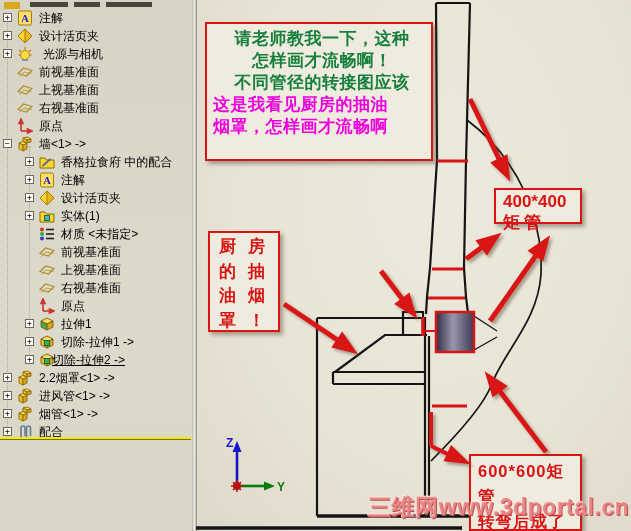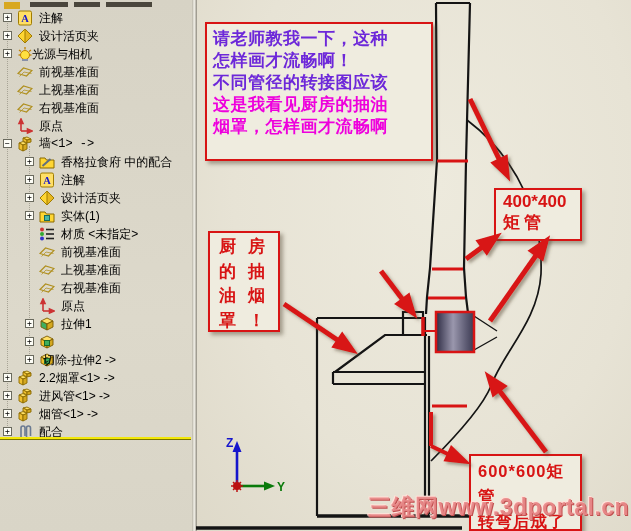--- a/index.html
+++ b/index.html
@@ -24,27 +24,27 @@
   #yellow-line{position:absolute;left:0;top:437px;width:191px;height:2px;background:#f2e70a;
                border-bottom:1px solid #7a7400;}
   #partial-row{position:absolute;left:0;top:-10px;}
   .smudge{position:absolute;top:12px;height:5px;background:#4a463c;}
   
   .rbox{position:absolute;border:2px solid #d81414;background:#efecdf;
         box-shadow:3px 3px 4px rgba(80,68,48,.45);box-sizing:border-box;
         color:#d81414;font-weight:bold;}
   #qbox{left:205px;top:22px;width:228px;height:139px;padding:4px 0 0 6px;
         font-size:17px;line-height:22px;letter-spacing:.5px;}
-  #qbox .bl{color:#6d28d9;}
+  #qbox .bl{color:#15803d;text-align:center;}
   #qbox .ml{color:#ee00dd;}
   #hoodbox{left:208px;top:231px;width:72px;height:101px;padding:2px 0 0 9px;
            font-size:17px;line-height:24.5px;letter-spacing:12px;}
   #box200{left:289px;top:239px;width:124px;height:32px;font-size:17px;
           line-height:27px;text-align:center;letter-spacing:1px;}
-  #box400{left:494px;top:188px;width:88px;height:53px;padding:1px 0 0 7px;
+  #box400{left:494px;top:188px;width:88px;height:36px;padding:1px 0 0 7px;
           font-size:17px;line-height:21px;}
   #box400 .cn{letter-spacing:4px;}
   #box600{left:469px;top:454px;width:113px;height:77px;padding:3px 0 0 7px;
           font-size:16.5px;line-height:25px;letter-spacing:1px;}
   
   svg.layer{position:absolute;left:0;top:0;pointer-events:none;}
   #model{z-index:1;} #arrows{z-index:3;} #watermark{z-index:4;}
   .rbox{z-index:2;}
   #watermark{position:absolute;left:368px;top:492px;font-size:23px;font-weight:bold;
              letter-spacing:.5px;color:rgba(232,138,138,.92);white-space:nowrap;
@@ -215,21 +215,21 @@
               <g stroke="#c08000" stroke-width="1.3">
                 <line x1="8" y1="1" x2="8" y2="3.5"></line>
                 <line x1="2" y1="4" x2="4" y2="5.6"></line>
                 <line x1="14" y1="4" x2="12" y2="5.6"></line>
                 <line x1="1.5" y1="9" x2="3.5" y2="9"></line>
                 <line x1="12.5" y1="9" x2="14.5" y2="9"></line>
               </g>
               <rect x="5" y="13" width="6" height="2" fill="#8890a8"></rect>
             </svg>
           </span>
-          <span class="tlabel" style="left: 32px; text-align: right;">光源与相机</span>
+          <span class="tlabel" style="left: 43px; text-align: right;">光源与相机</span>
         </div>
         <div class="trow" style="top: 63px;">
           <span class="ticon" style="left: 17px;">
             <svg viewBox="0 0 16 16" fill="none">
               <path d="M1 9.5 L6.5 4 L15 6.5 L9.5 12 Z" stroke="#b09020" stroke-width="1.2"></path>
               <path d="M2.5 12.5 L7 8 L14.5 9.5" stroke="#b09020" stroke-width="1" opacity=".75"></path>
             </svg>
           </span>
           <span class="tlabel" style="left: 39px;">前视基准面</span>
         </div>
@@ -271,21 +271,21 @@
               <g stroke="#8a6a00" stroke-width="0.9">
                 <path d="M6 2 L10 1 L14 3 L10 4 Z" fill="#ffe066"></path>
                 <path d="M6 2 L6 5 L10 7 L10 4 Z" fill="#f0c030"></path>
                 <path d="M10 4 L10 7 L14 6 L14 3 Z" fill="#d4a820"></path>
                 <path d="M2 7 L6 5.5 L10 7.5 L6 9 Z" fill="#ffe066"></path>
                 <path d="M2 7 L2 13 L6 15 L6 9 Z" fill="#f0c030"></path>
                 <path d="M6 9 L6 15 L10 13 L10 7.5 Z" fill="#d4a820"></path>
               </g>
             </svg>
           </span>
-          <span class="tlabel" style="left: 39px; font-family: Liberation Mono, monospace;">墙&lt;1&gt; -&gt;</span>
+          <span class="tlabel" style="left: 39px;">墙&lt;1&gt; -&gt;</span>
         </div>
         <div class="trow" style="top: 153px;">
           <span class="exp" style="left: 25px;">+</span>
           <span class="ticon" style="left: 39px;">
             <svg viewBox="0 0 16 16">
               <path d="M1 4 L6 4 L7.5 6 L15 6 L15 14 L1 14 Z" fill="#ffd633" stroke="#8a6a00"></path>
               <line x1="3.5" y1="12" x2="11.5" y2="5" stroke="#607080" stroke-width="2"></line>
             </svg>
           </span>
           <span class="tlabel" style="left: 61px;">香格拉食府 中的配合</span>
@@ -393,34 +393,35 @@
           <span class="ticon" style="left: 39px;">
             <svg viewBox="0 0 16 16">
               <g stroke="#7a5a00" stroke-width="0.9">
                 <path d="M2 5 L8 2 L14 5 L8 8 Z" fill="#ffe066"></path>
                 <path d="M2 5 L2 11 L8 14 L8 8 Z" fill="#f0c030"></path>
                 <path d="M8 8 L8 14 L14 11 L14 5 Z" fill="#d4a820"></path>
               </g>
               <rect x="5.5" y="6.5" width="5" height="5" fill="#3faf5f" stroke="#1a6a2a"></rect>
             </svg>
           </span>
+          <span class="tlabel" style="left: 61px;">切除-拉伸1 -&gt;</span>
         </div>
         <div class="trow" style="top: 351px;">
           <span class="exp" style="left: 25px;">+</span>
           <span class="ticon" style="left: 39px;">
             <svg viewBox="0 0 16 16">
               <g stroke="#7a5a00" stroke-width="0.9">
                 <path d="M2 5 L8 2 L14 5 L8 8 Z" fill="#ffe066"></path>
                 <path d="M2 5 L2 11 L8 14 L8 8 Z" fill="#f0c030"></path>
                 <path d="M8 8 L8 14 L14 11 L14 5 Z" fill="#d4a820"></path>
               </g>
               <rect x="5.5" y="6.5" width="5" height="5" fill="#3faf5f" stroke="#1a6a2a"></rect>
             </svg>
           </span>
-          <span class="tlabel" style="left: 43px;">切除-拉伸2 -&gt;</span>
+          <span class="tlabel" style="left: 52px; text-decoration: underline;">切除-拉伸2 -&gt;</span>
         </div>
         <div class="trow" style="top: 369px;">
           <span class="exp" style="left: 3px;">+</span>
           <span class="ticon" style="left: 17px;">
             <svg viewBox="0 0 16 16">
               <g stroke="#8a6a00" stroke-width="0.9">
                 <path d="M6 2 L10 1 L14 3 L10 4 Z" fill="#ffe066"></path>
                 <path d="M6 2 L6 5 L10 7 L10 4 Z" fill="#f0c030"></path>
                 <path d="M10 4 L10 7 L14 6 L14 3 Z" fill="#d4a820"></path>
                 <path d="M2 7 L6 5.5 L10 7.5 L6 9 Z" fill="#ffe066"></path>

